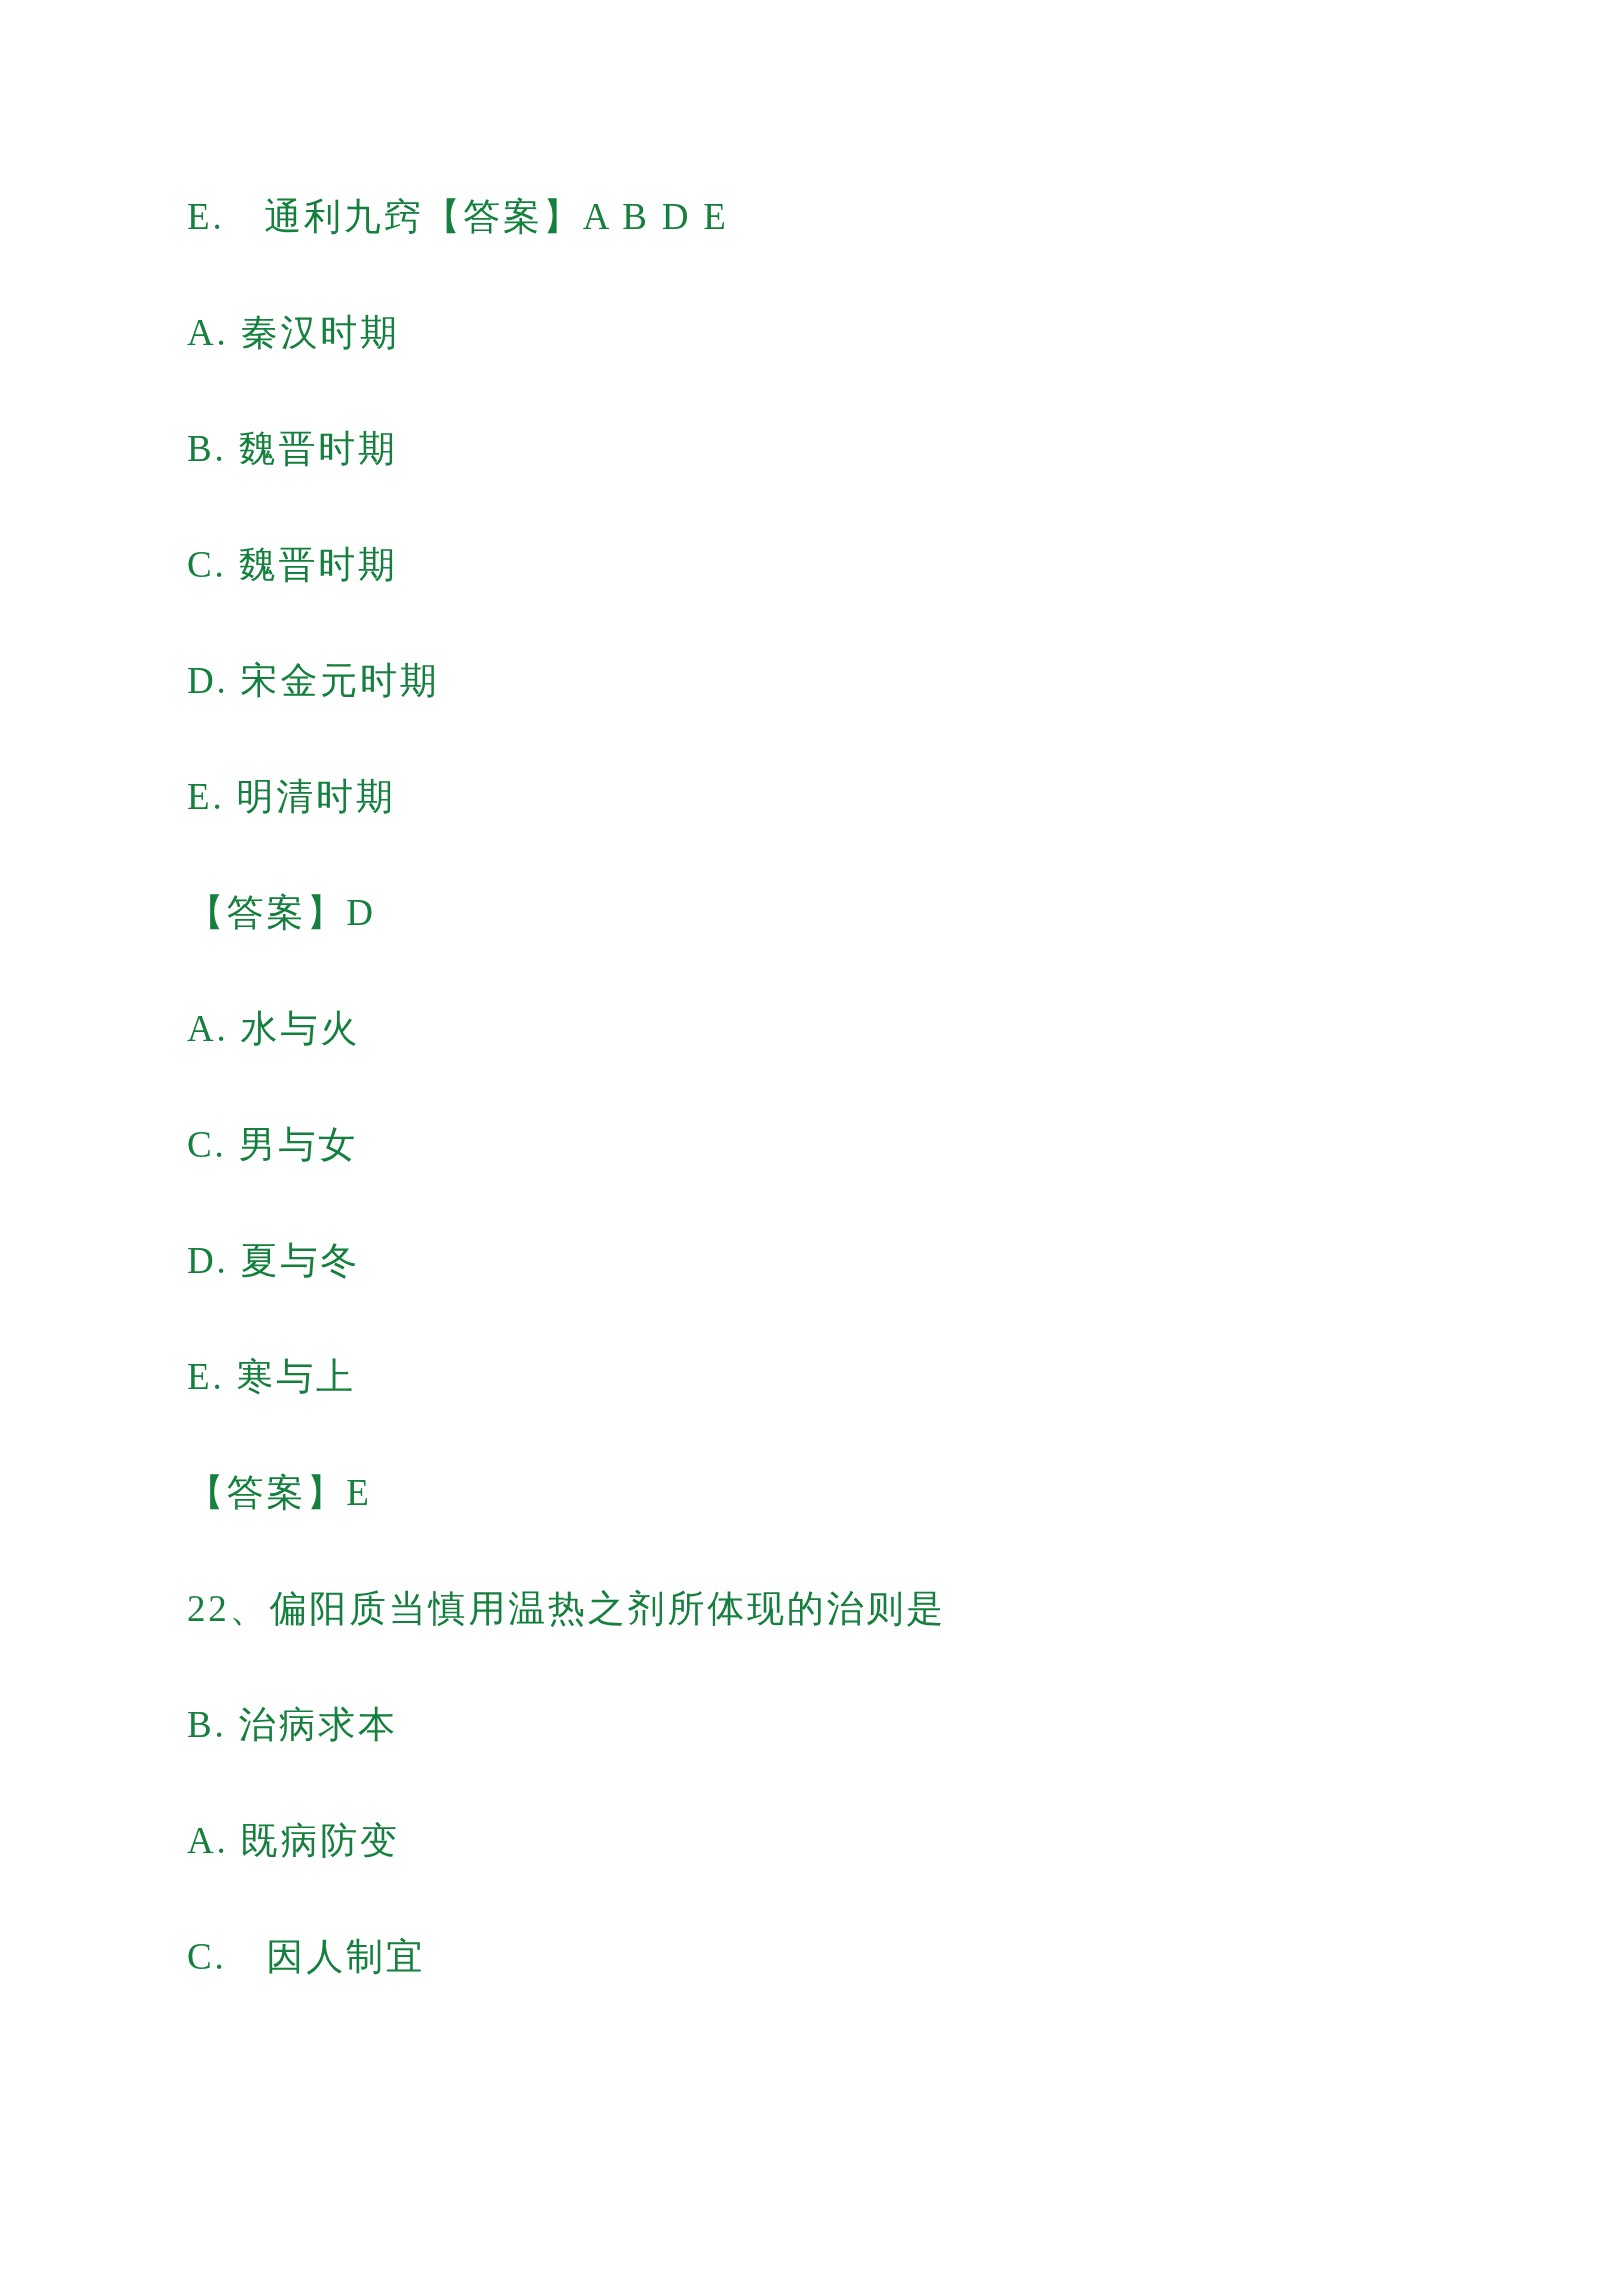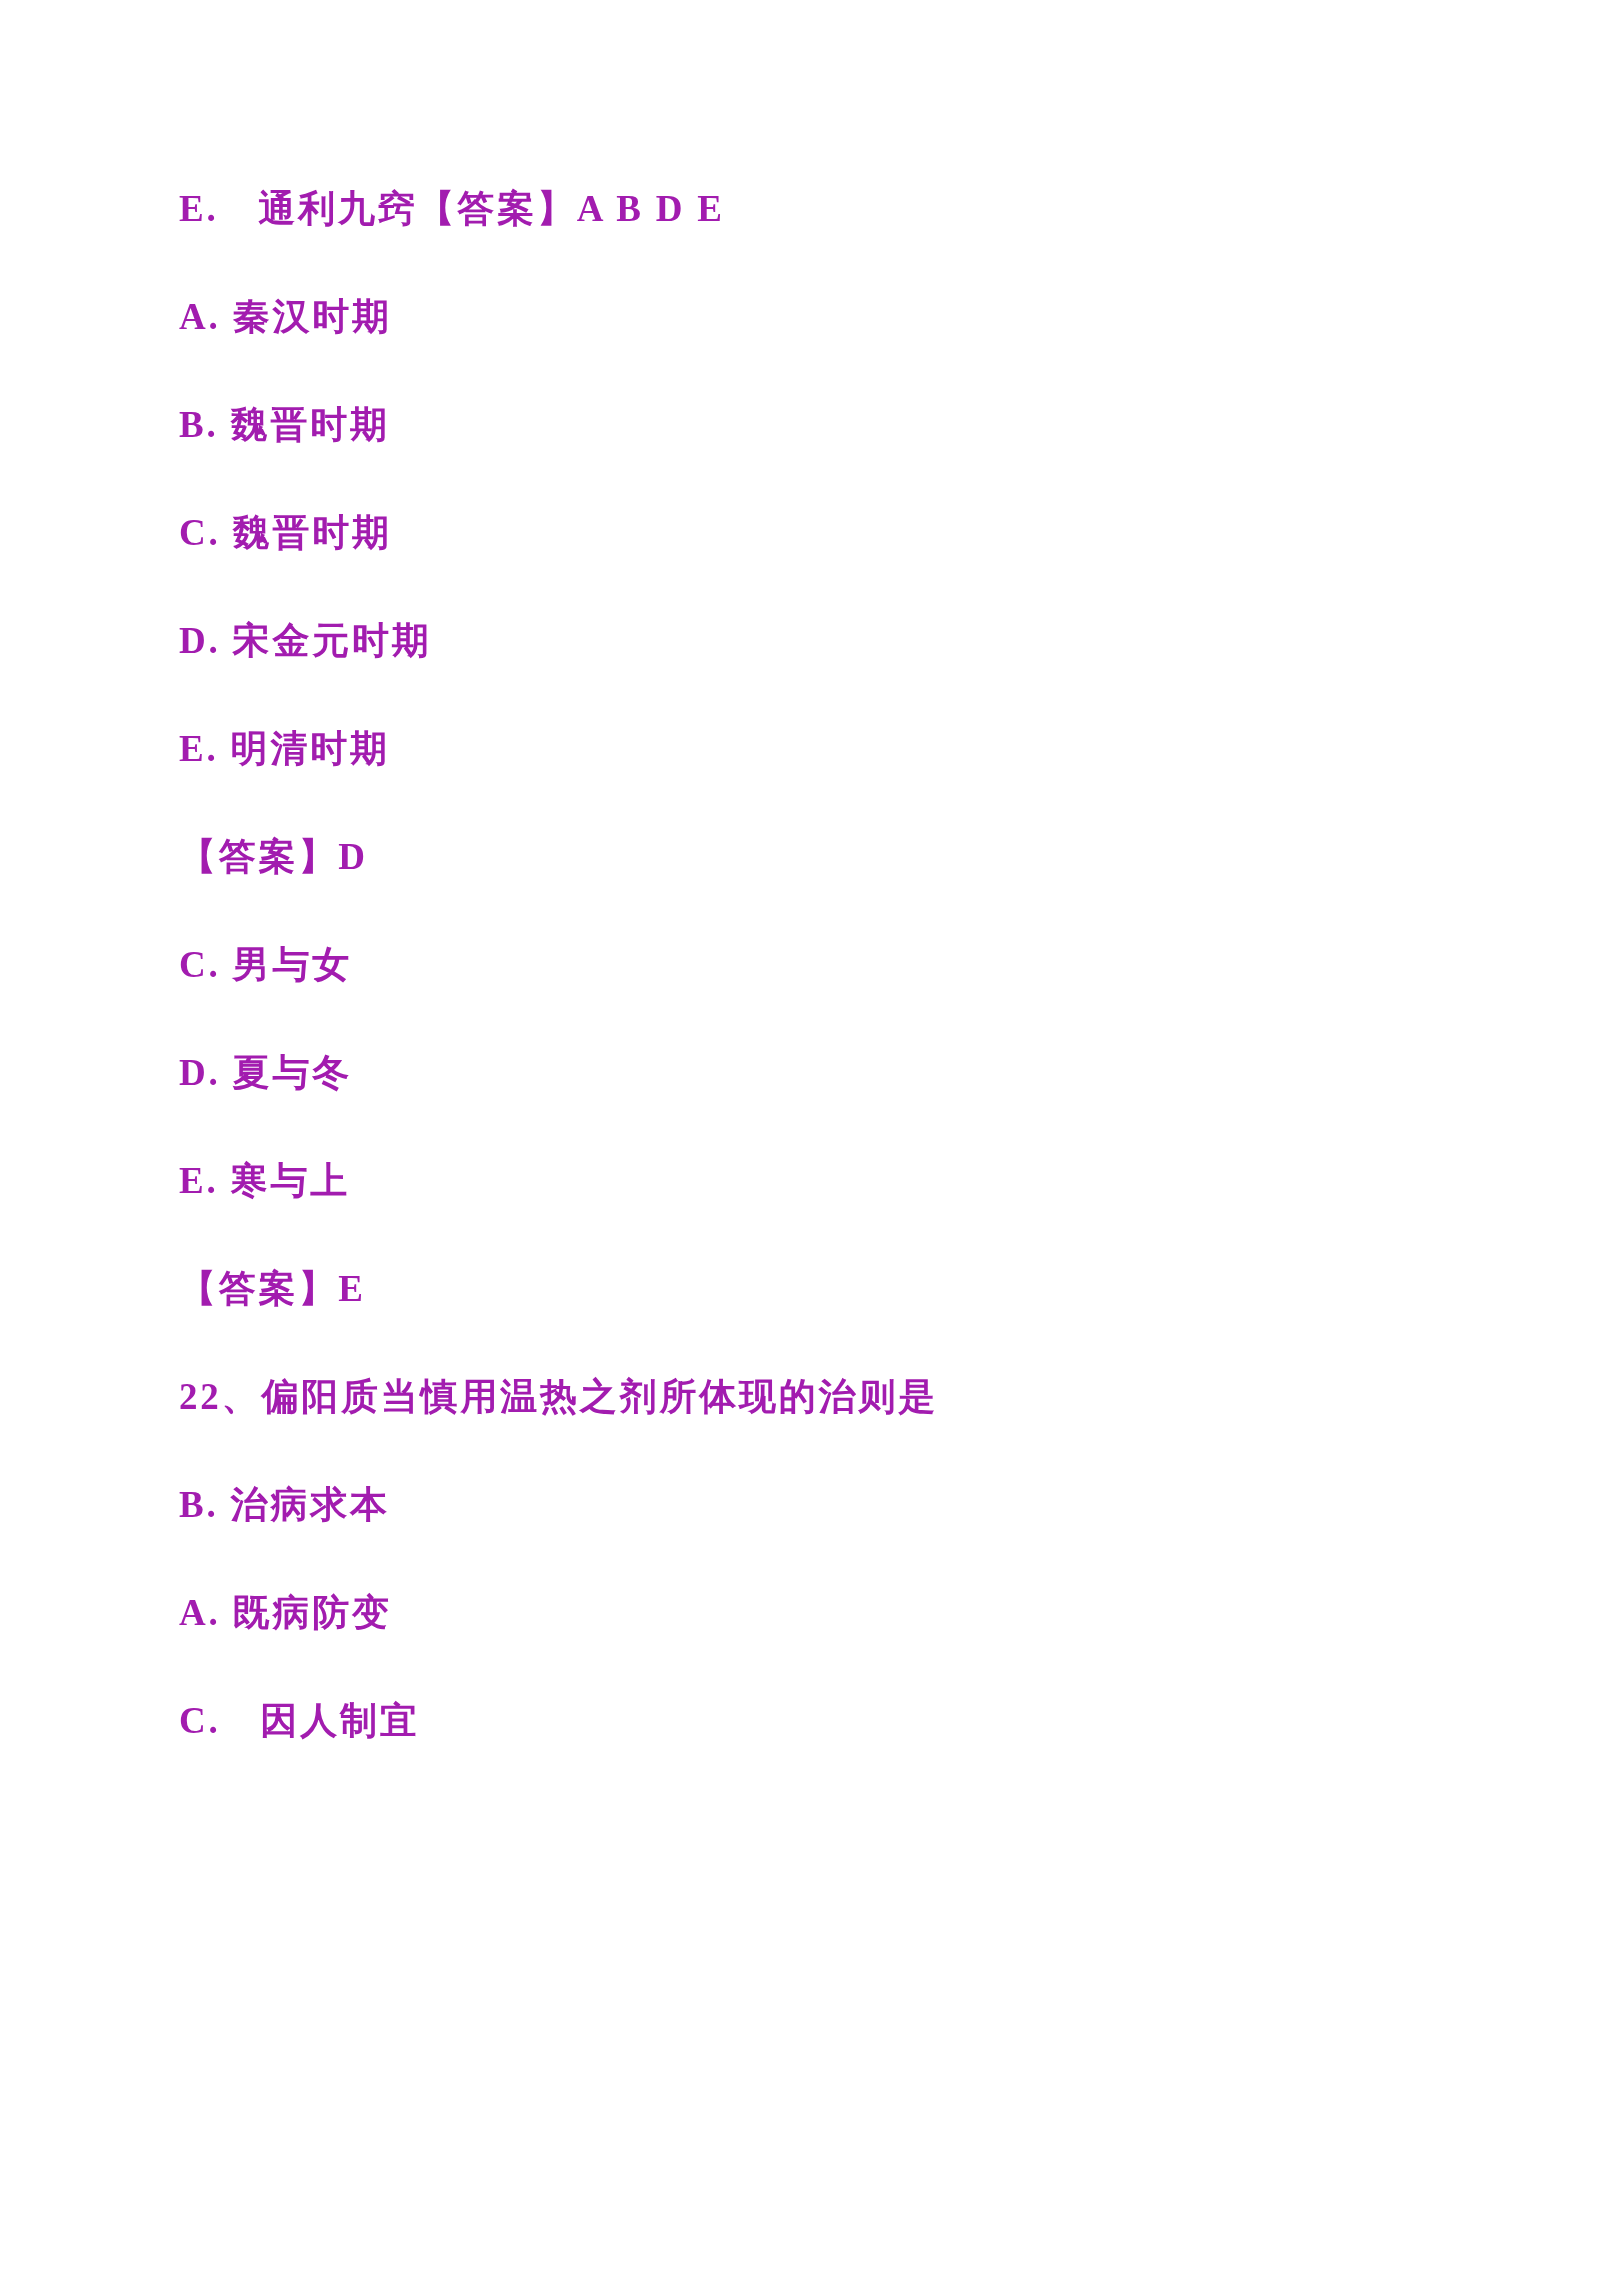--- a/index.html
+++ b/index.html
@@ -10,42 +10,42 @@
   .page {
     position: relative;
     width: 1620px;
     height: 2289px;
     background: #ffffff;
     box-sizing: border-box;
     padding: 151px 83px 0 171px;
     overflow: hidden;
   }
   .line {
-    margin: 8px;
+    margin: 16px;
     height: 100px;
     line-height: 100px;
     font-size: 37px;
     letter-spacing: 2.8px;
-    color: #a21caf;
+    color: #15803d;
     font-family: "Liberation Serif", "DejaVu Serif", serif;
     white-space: pre;
-    font-weight: bold;
   }
 </style>
 </head>
 <body>
 
 <div class="page">
   <p class="line">E.　通利九窍【答案】A B D E</p>
   <p class="line">A. 秦汉时期</p>
   <p class="line">B. 魏晋时期</p>
   <p class="line">C. 魏晋时期</p>
   <p class="line">D. 宋金元时期</p>
   <p class="line">E. 明清时期</p>
   <p class="line">【答案】D</p>
+  <p class="line">A. 水与火</p>
   <p class="line">C. 男与女</p>
   <p class="line">D. 夏与冬</p>
   <p class="line">E. 寒与上</p>
   <p class="line">【答案】E</p>
   <p class="line">22、偏阳质当慎用温热之剂所体现的治则是</p>
   <p class="line">B. 治病求本</p>
   <p class="line">A. 既病防变</p>
   <p class="line">C.　因人制宜</p>
 </div>
 

